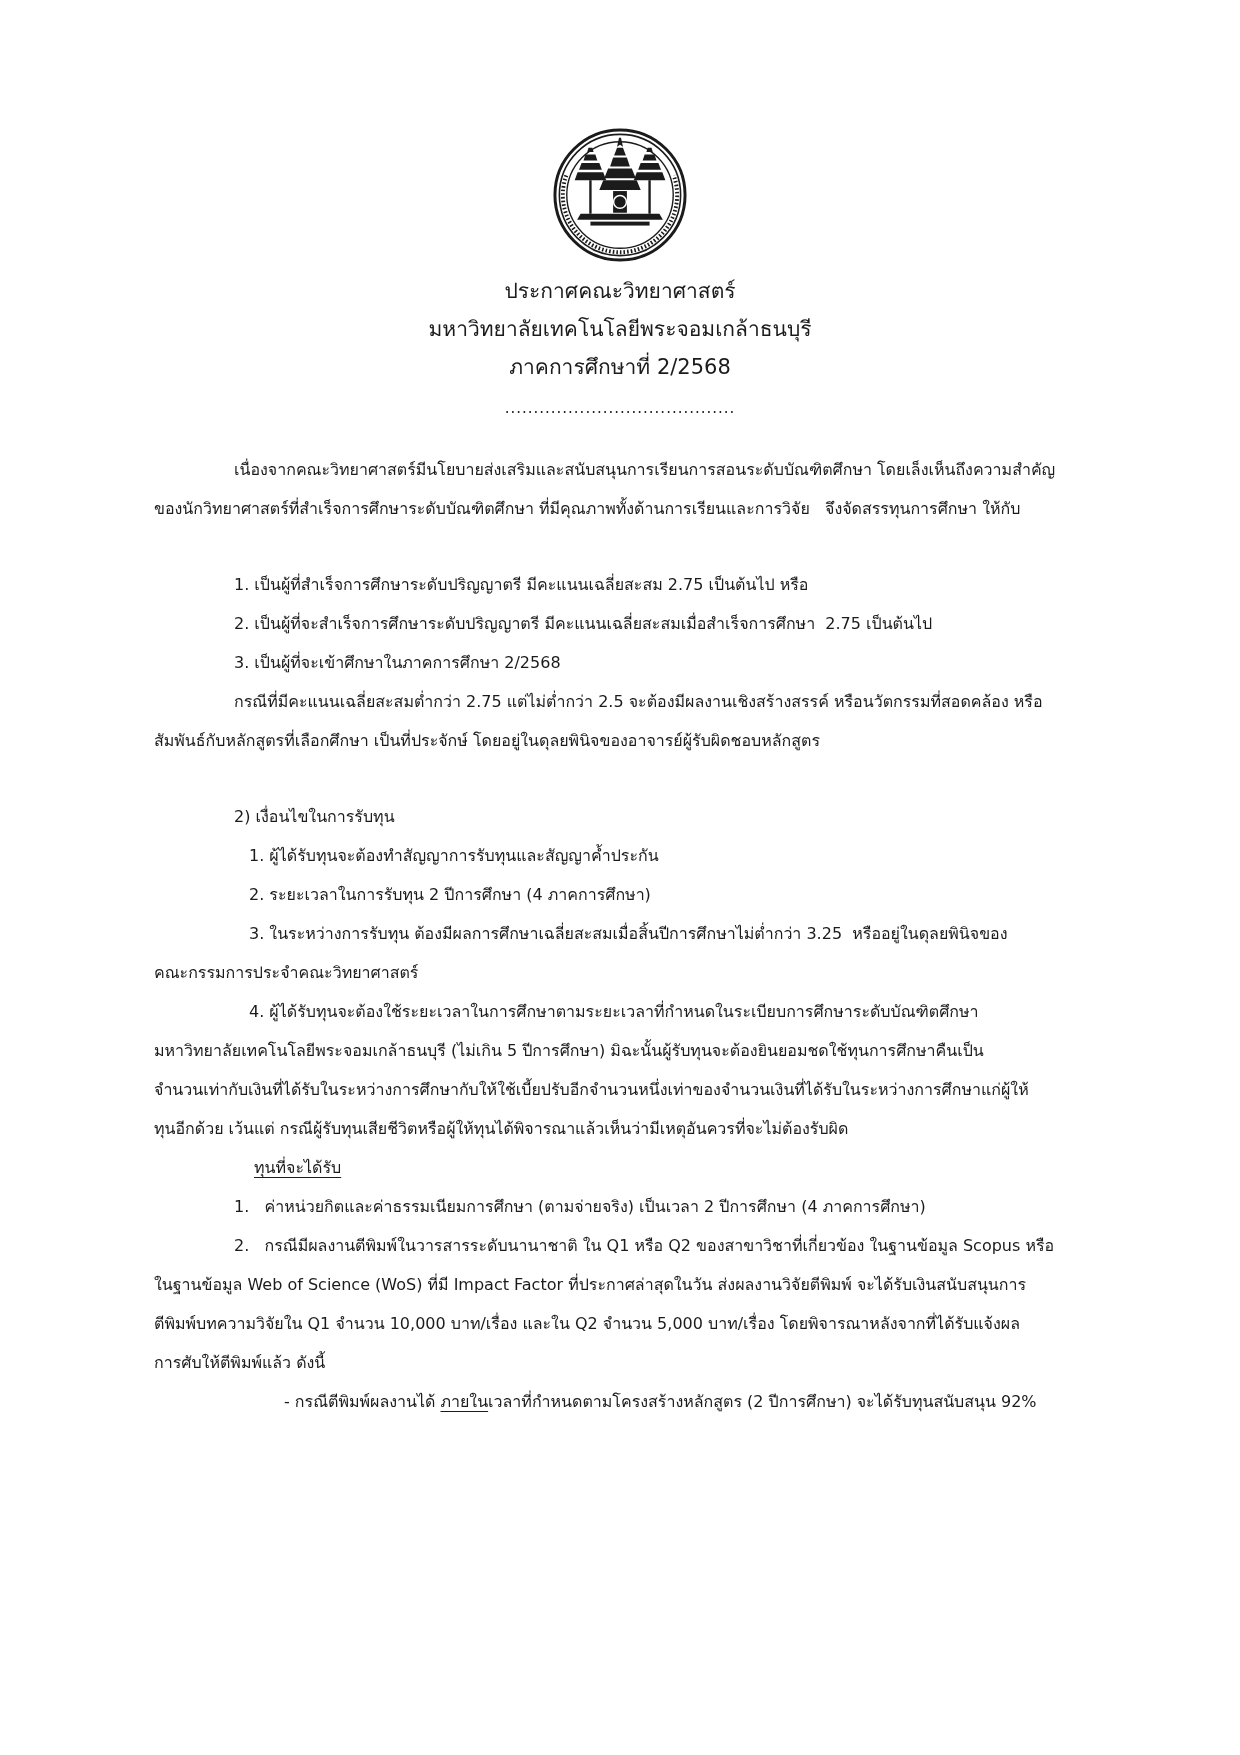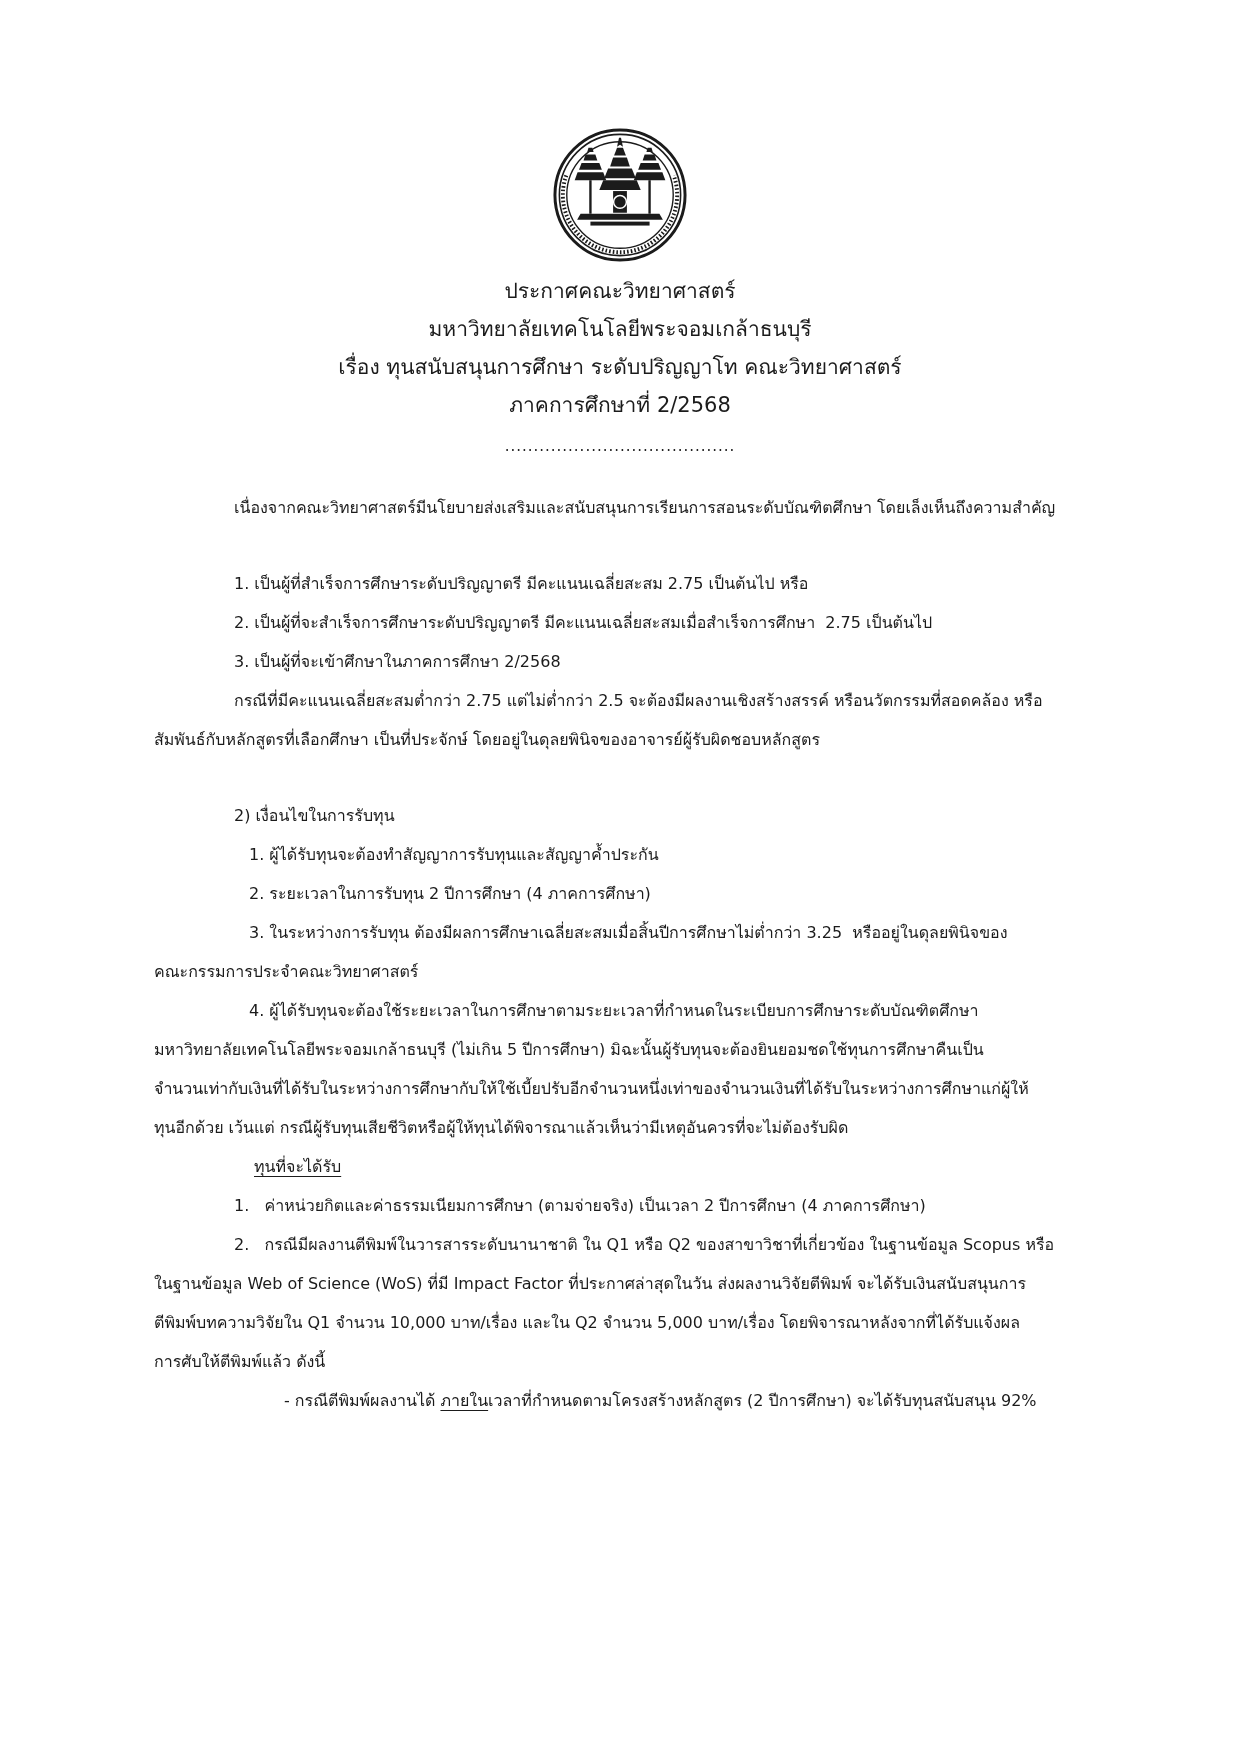--- a/index.html
+++ b/index.html
@@ -62,28 +62,28 @@
       <rect x="98.8" y="55" width="2.4" height="34" fill="#1b1b1b"></rect>
 
       <path d="M30 89 h80 l3.5 6 h-87 z" fill="#1b1b1b"></path>
       <rect x="40" y="97" width="60" height="4" fill="#1b1b1b"></rect>
     </svg>
   </div>
 
   <div class="header">
     <div class="hline">ประกาศคณะวิทยาศาสตร์</div>
     <div class="hline">มหาวิทยาลัยเทคโนโลยีพระจอมเกล้าธนบุรี</div>
-    <div class="hline">เรื่อง ทุนสนับสนุนการศึกษา ระดับปริญญาโท คณะวิทยาศาสตร์</div>
     <div class="hline">ภาคการศึกษาที่ 2/2568</div>
     <div class="hline divider-line">........................................</div>
   </div>
 
   <div class="bodytext">
 
     <div class="line ind1">เนื่องจากคณะวิทยาศาสตร์มีนโยบายส่งเสริมและสนับสนุนการเรียนการสอนระดับบัณฑิตศึกษา โดยเล็งเห็นถึงความสำคัญ</div>
+    <div class="line">ของนักวิทยาศาสตร์ที่สำเร็จการศึกษาระดับบัณฑิตศึกษา ที่มีคุณภาพทั้งด้านการเรียนและการวิจัย   จึงจัดสรรทุนการศึกษา ให้กับ</div>
 
     <div class="gap"></div>
 
     <div class="line ind1">1. เป็นผู้ที่สำเร็จการศึกษาระดับปริญญาตรี มีคะแนนเฉลี่ยสะสม 2.75 เป็นต้นไป หรือ</div>
     <div class="line ind1">2. เป็นผู้ที่จะสำเร็จการศึกษาระดับปริญญาตรี มีคะแนนเฉลี่ยสะสมเมื่อสำเร็จการศึกษา  2.75 เป็นต้นไป</div>
     <div class="line ind1">3. เป็นผู้ที่จะเข้าศึกษาในภาคการศึกษา 2/2568</div>
     <div class="line ind1">กรณีที่มีคะแนนเฉลี่ยสะสมต่ำกว่า 2.75 แต่ไม่ต่ำกว่า 2.5 จะต้องมีผลงานเชิงสร้างสรรค์ หรือนวัตกรรมที่สอดคล้อง หรือ</div>
     <div class="line">สัมพันธ์กับหลักสูตรที่เลือกศึกษา เป็นที่ประจักษ์ โดยอยู่ในดุลยพินิจของอาจารย์ผู้รับผิดชอบหลักสูตร</div>
 
     <div class="gap"></div>

